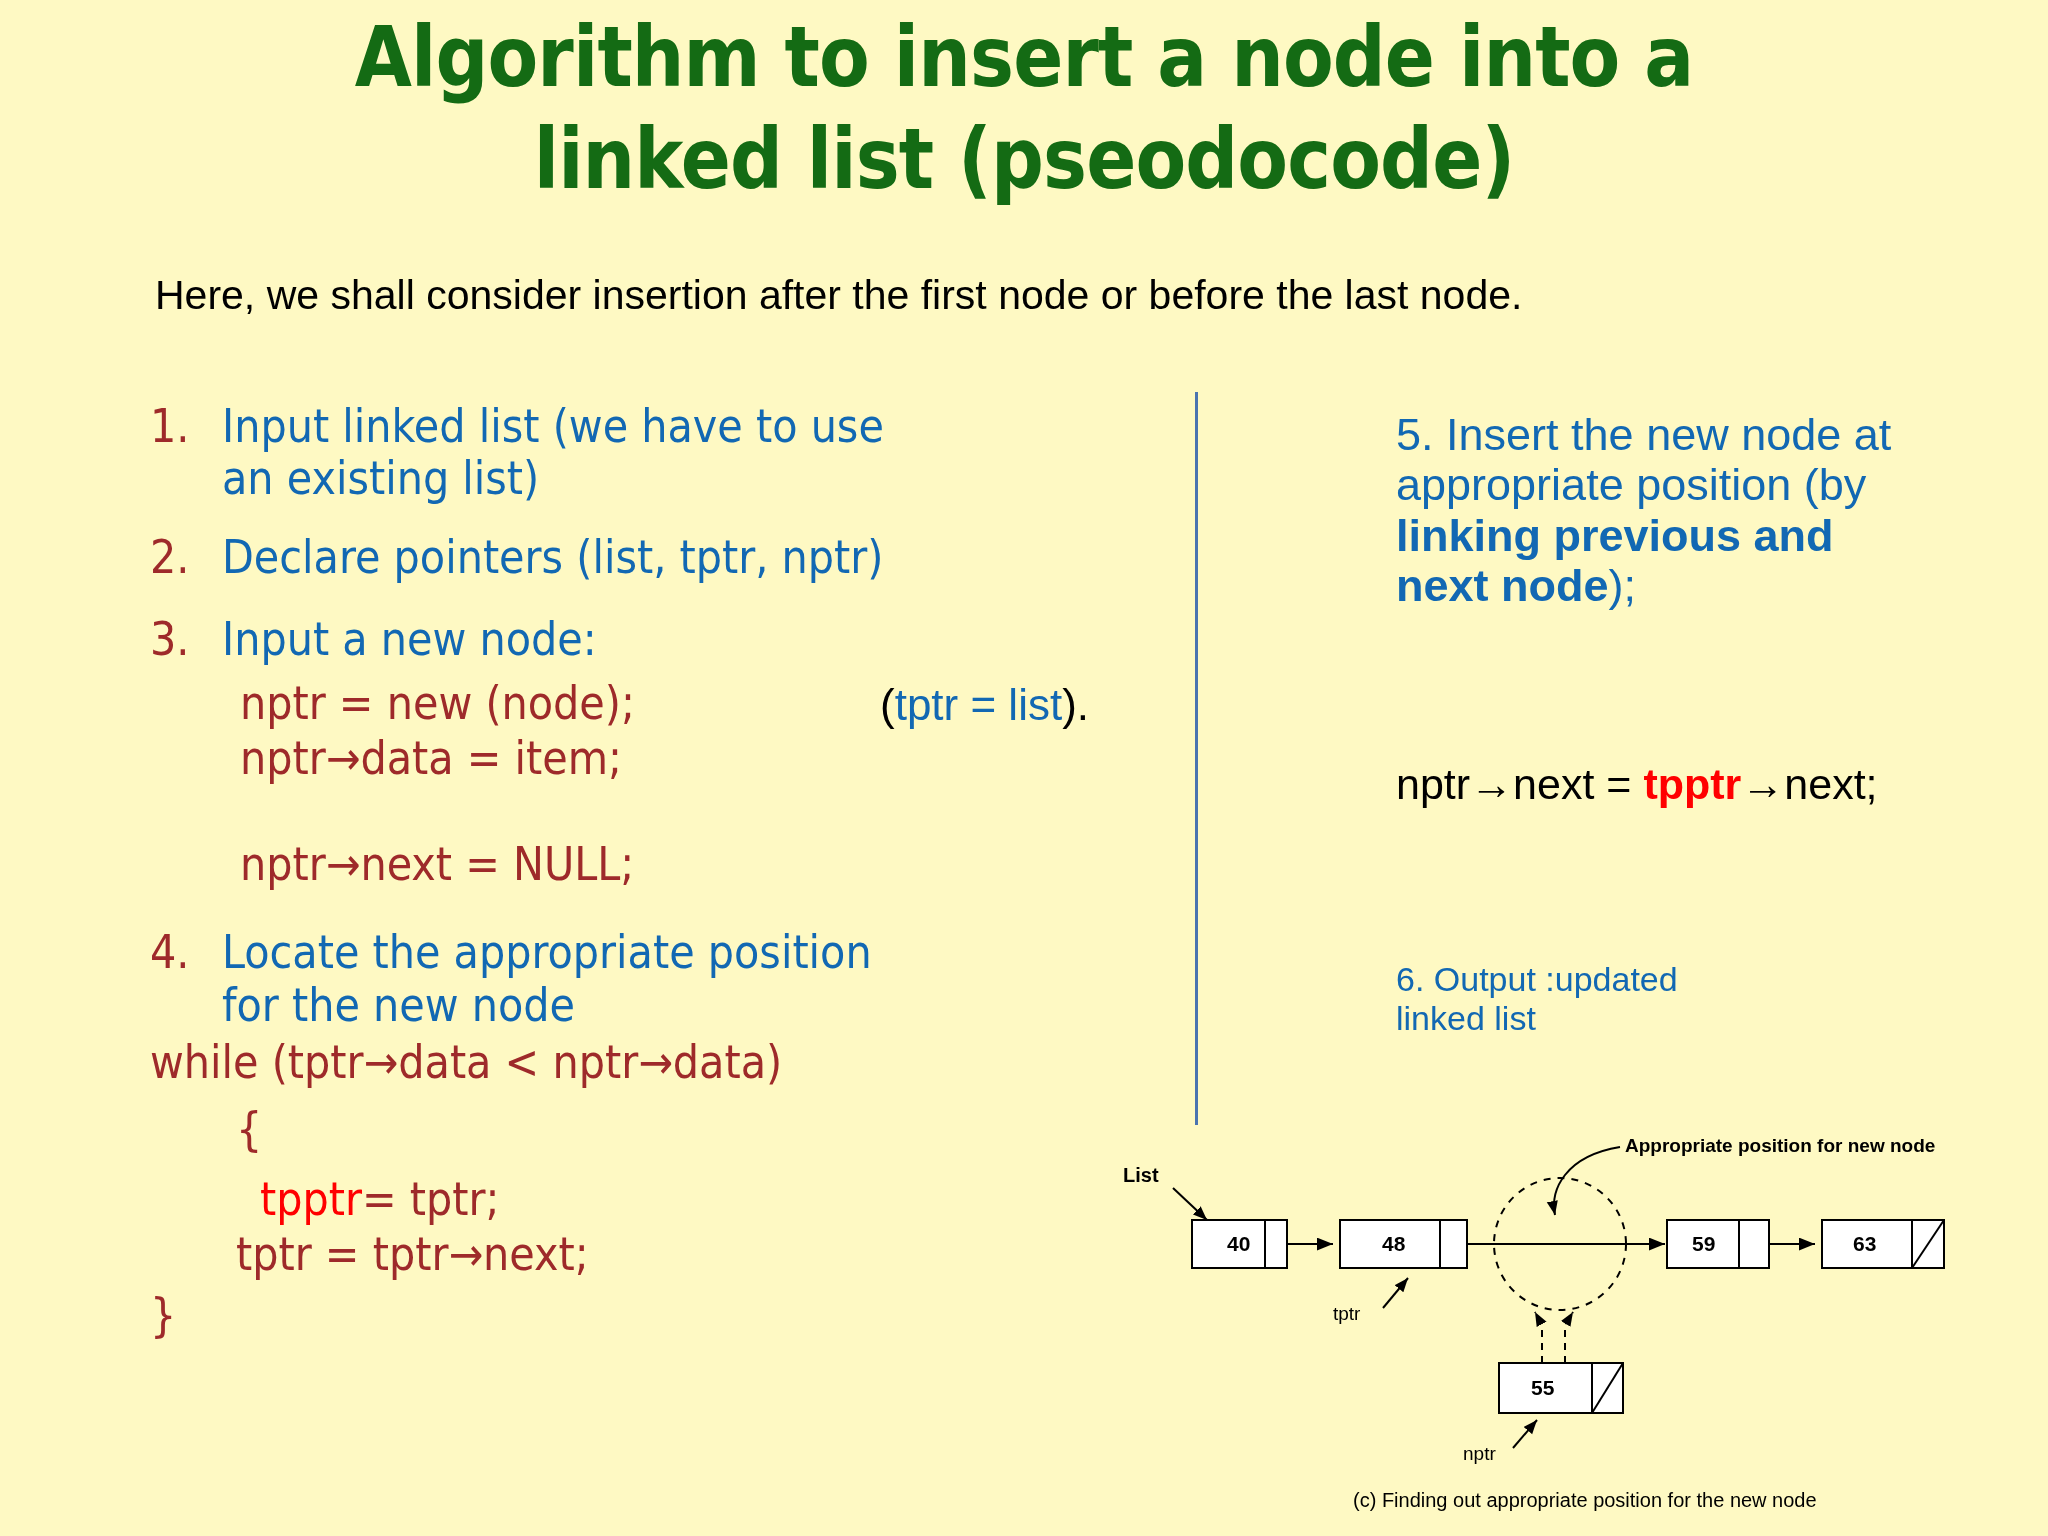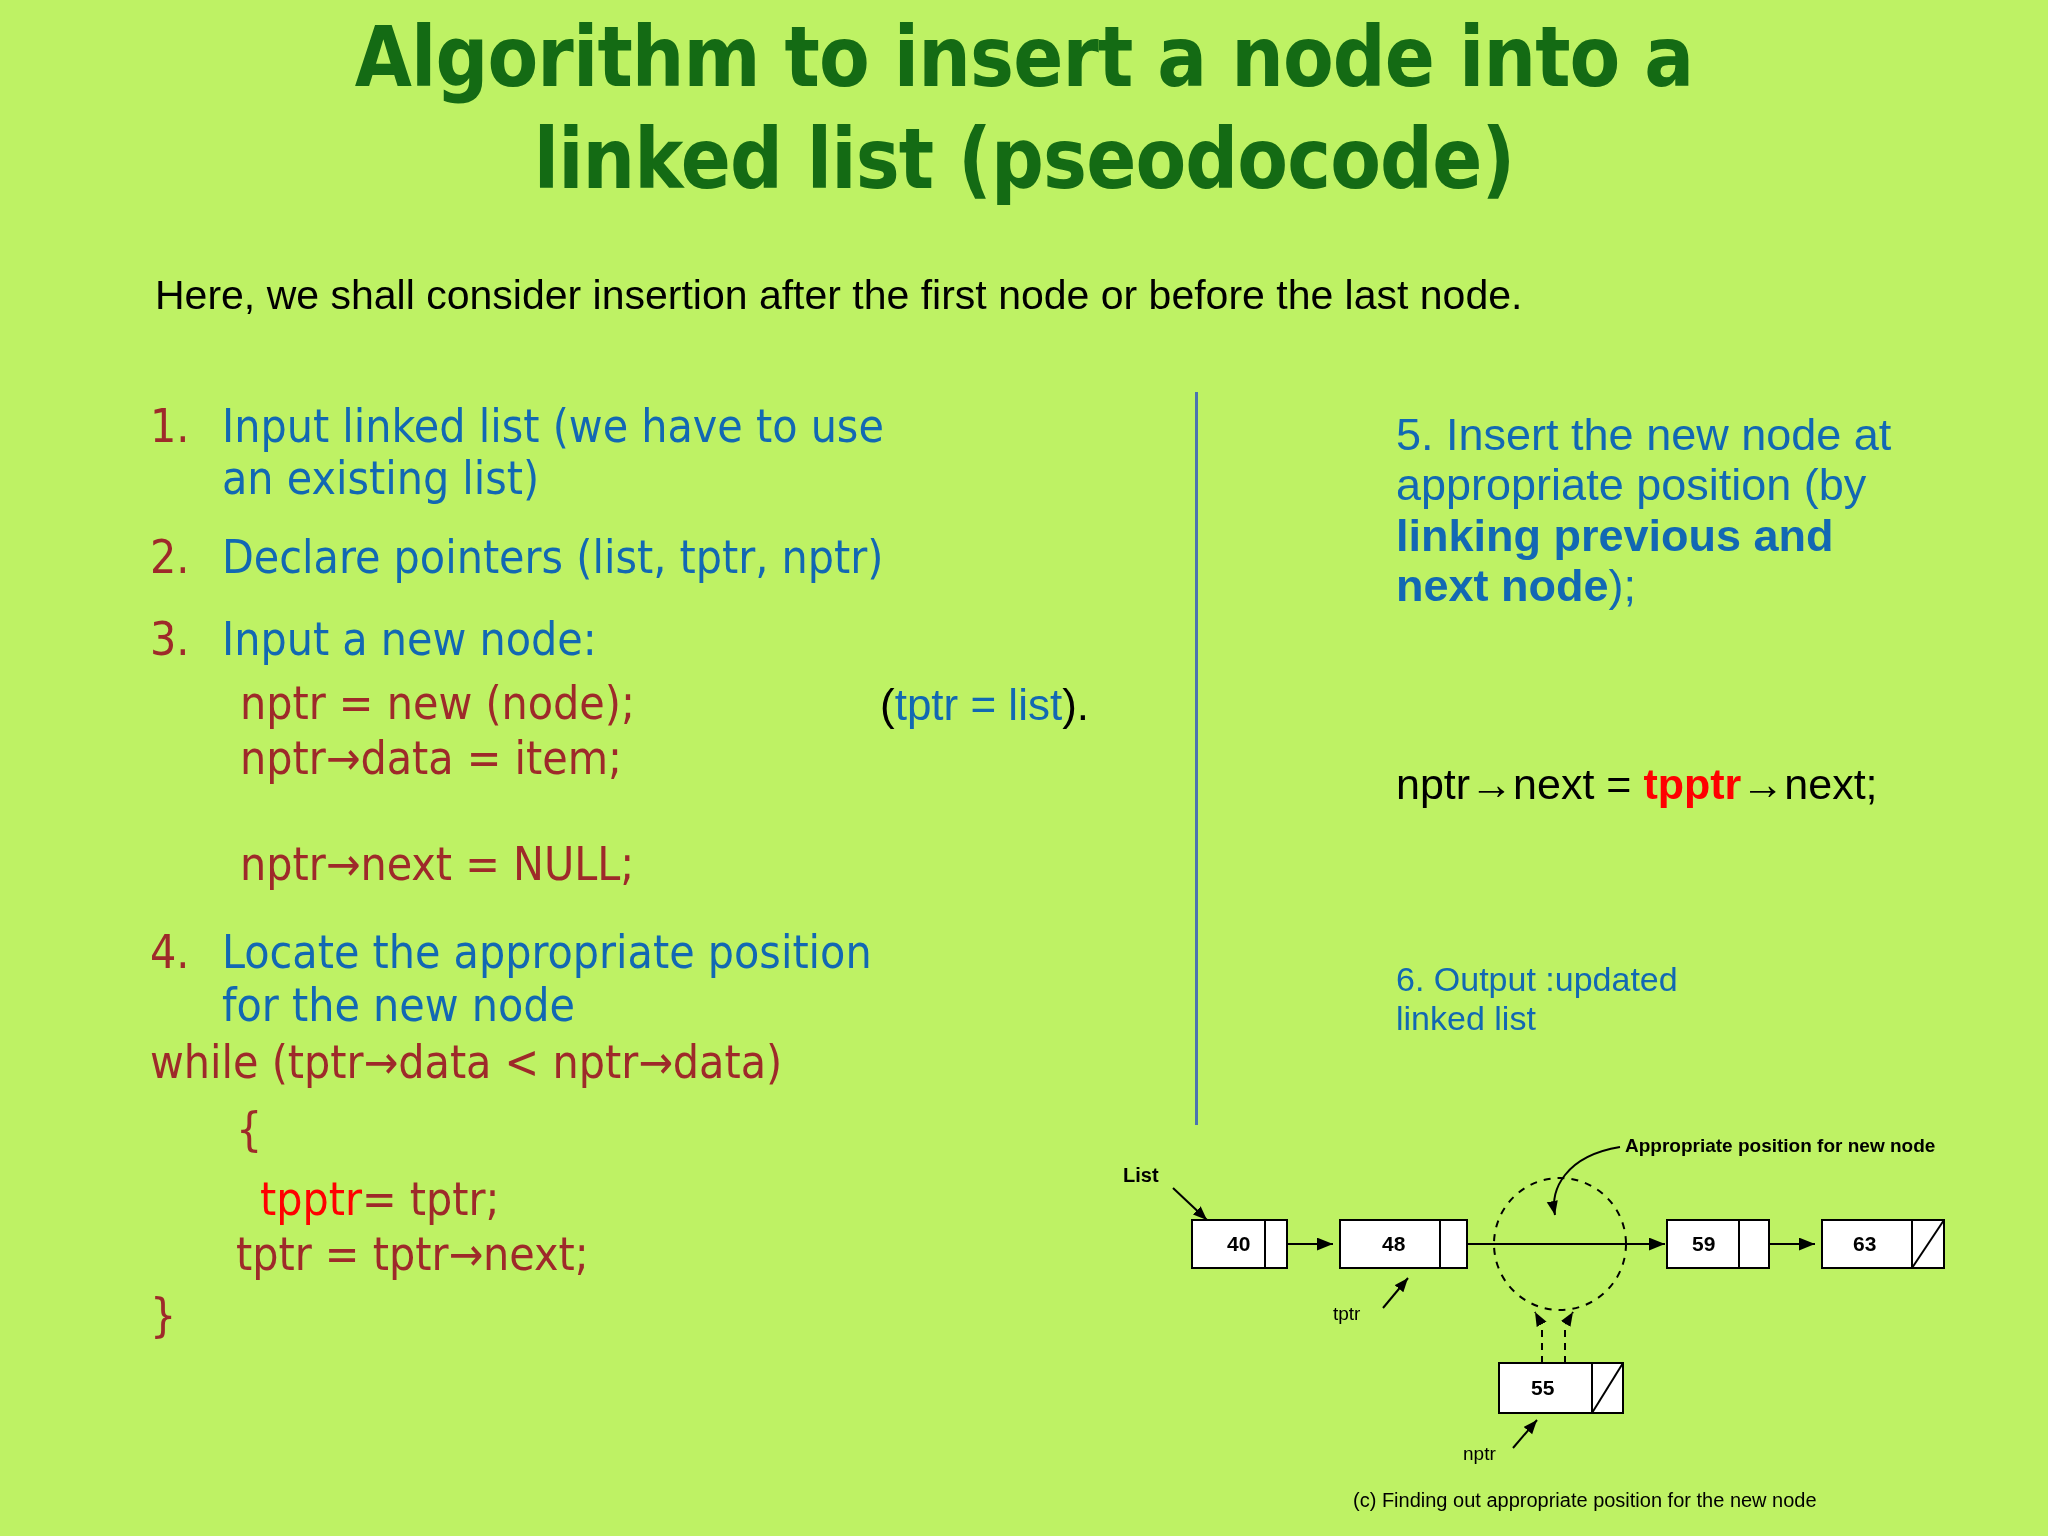--- a/index.html
+++ b/index.html
@@ -10,21 +10,21 @@
   body {
     width: 2048px;
     height: 1536px;
     position: relative;
     overflow: hidden;
     font-family: "Liberation Sans", sans-serif;
   }
   .slide {
     position: absolute;
     inset: 0;
-    background: #bef264;
+    background: #fef9c3;
   }
 
   
   .title {
     position: absolute;
     left: 140px;
     top: 6px;
     width: 1768px;
     text-align: center;
     color: #146b14;

